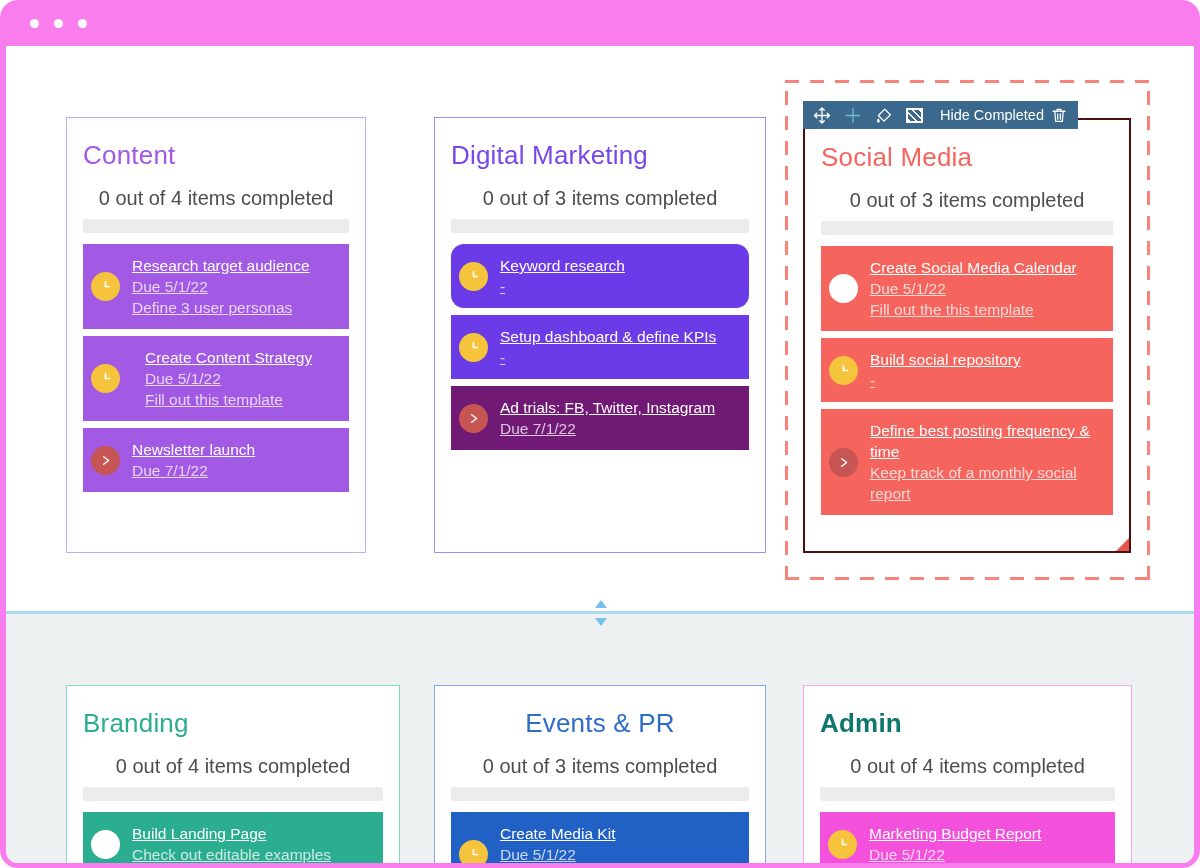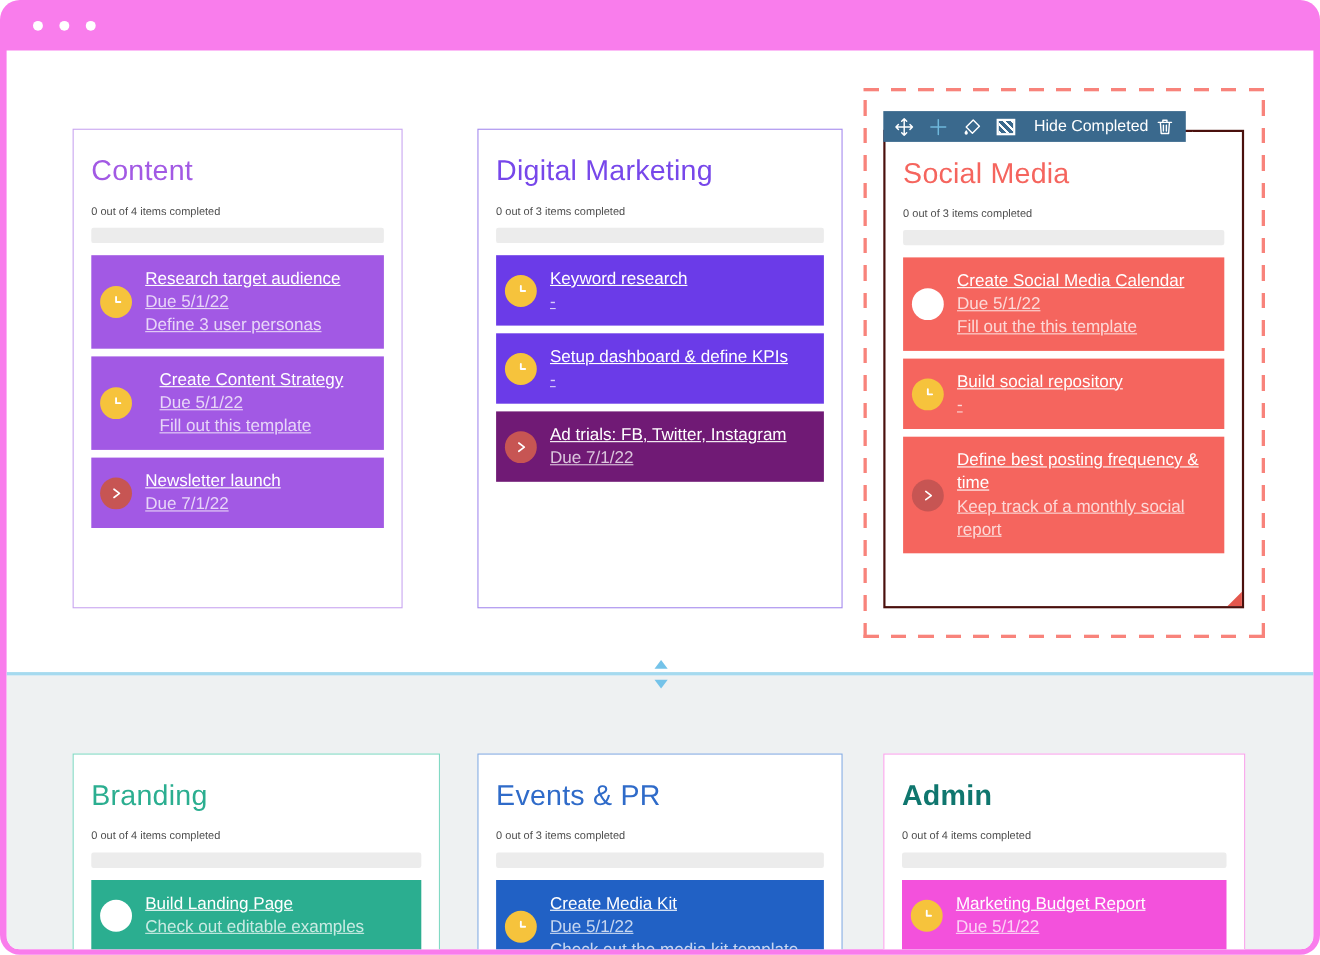--- a/index.html
+++ b/index.html
@@ -18,21 +18,21 @@
 
   .col { position:absolute; background:#fff; border:1px solid #ccc; padding:16px; }
   #col-content  { left:60px;  top:71px;  width:300px; height:436px; }
   #col-dm       { left:428px; top:71px;  width:332px; height:436px; }
   #col-sm       { left:797px; top:72px;  width:328px; height:435px; border-width:2px; }
   #col-branding { left:60px;  top:639px; width:334px; height:470px; }
   #col-events   { left:428px; top:639px; width:332px; height:470px; }
   #col-admin    { left:797px; top:639px; width:329px; height:470px; }
 
   .col-title { font-size:26px; font-weight:400; margin:6px 0 16px 0; letter-spacing:.2px; }
-  .progress-text { font-size:10px; color:#4D4D4D; margin-bottom:9px; }
+  .progress-text { font-size:20px; color:#4D4D4D; margin-bottom:9px;text-align:center; }
   .progress-bar { height:14px; background:#ECECEC; border-radius:2px; margin-bottom:11px; }
   .cards { display:flex; flex-direction:column; gap:7px; }
   .card { display:flex; align-items:center; gap:12px; padding:11px 12px 11px 8px; color:#fff; }
   .card-icon { width:29px; height:29px; border-radius:50%; flex:none; display:flex; align-items:center; justify-content:center; }
   .card-icon.clock { background:#F6C33C; }
   .card-icon.chevron { background:#C75553; }
   .card-icon.circle { background:#FFFFFF; }
   .card-icon svg { display:block; }
   .card-text { display:flex; flex-direction:column; }
   .card-line { font-size:15.5px; line-height:21px;text-decoration:underline; }
@@ -110,21 +110,21 @@
             </span>
         </div>
       </div>
     </div>
 
     <div class="col" id="col-dm" style="border-color: rgb(165, 139, 238);">
       <div class="col-title" style="color: rgb(119, 71, 234);">Digital Marketing</div>
       <div class="progress-text">0 out of 3 items completed</div>
       <div class="progress-bar"></div>
       <div class="cards">
-        <div class="card" style="background-color: rgb(107, 59, 232);">
+        <div class="card" style="background-color: rgb(107, 59, 232); border-radius: 13px;">
           <span class="card-icon clock">
               <svg width="17" height="17" viewBox="0 0 24 24" fill="none" stroke="#fff" stroke-width="2.4" stroke-linecap="round" stroke-linejoin="round">
                 <path d="M12 5.5V12h5.5"></path>
               </svg>
             </span>
           <span class="card-text">
               <span class="card-line">Keyword research</span>
               <span class="card-line sub">-</span>
             </span>
         </div>
@@ -244,21 +244,21 @@
           <span class="card-text">
               <span class="card-line">Build Landing Page</span>
               <span class="card-line sub">Check out editable examples</span>
             </span>
         </div>
 
       </div>
     </div>
 
     <div class="col" id="col-events" style="border-color: rgb(132, 171, 226);">
-      <div class="col-title" style="color: rgb(47, 107, 201);">Events &amp; PR</div>
+      <div class="col-title" style="color: rgb(47, 107, 201); text-align: center;">Events &amp; PR</div>
       <div class="progress-text">0 out of 3 items completed</div>
       <div class="progress-bar"></div>
       <div class="cards">
         <div class="card" style="background-color: rgb(33, 97, 197);">
           <span class="card-icon clock">
               <svg width="17" height="17" viewBox="0 0 24 24" fill="none" stroke="#fff" stroke-width="2.4" stroke-linecap="round" stroke-linejoin="round">
                 <path d="M12 5.5V12h5.5"></path>
               </svg>
             </span>
           <span class="card-text">

